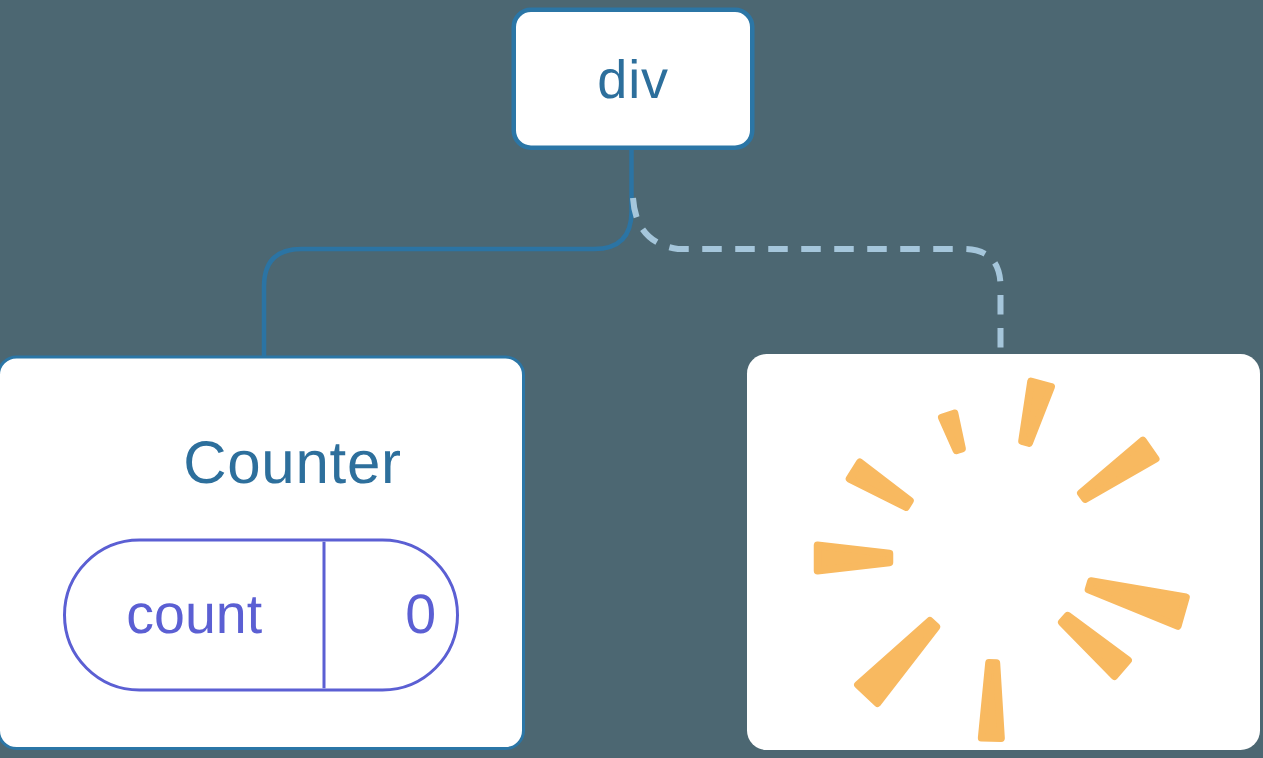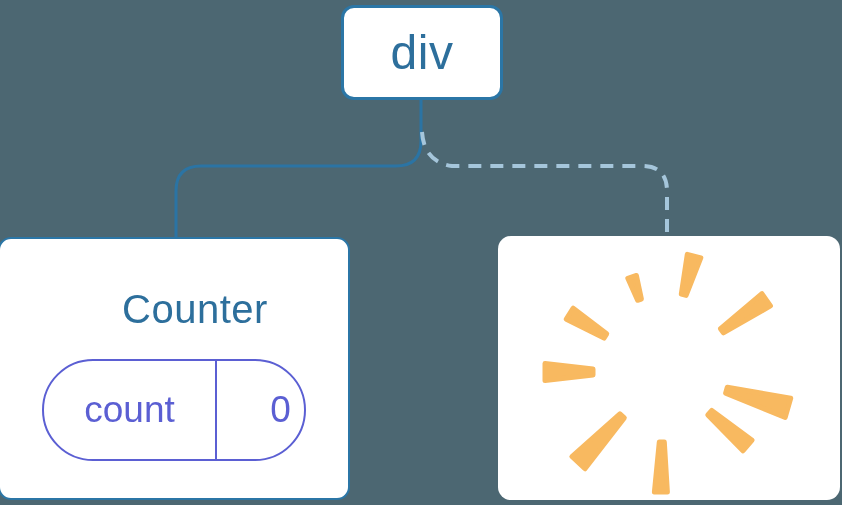--- a/index.html
+++ b/index.html
@@ -39,21 +39,21 @@
     border-radius: 13px;
   }
   .node-root {
     left: 341px; top: 5px;
     width: 162px; height: 95px;
     border: 3px solid var(--blue-border);
     display: flex; align-items: center; justify-content: center;
   }
   .node-root .node-label {
     color: var(--blue-text);
-    font-size: 48px;
+    font-size: 36px;
     font-weight: 500;
     letter-spacing: 0.5px;
   }
   .node-counter {
     left: -2px; top: 237px;
     width: 352px; height: 263px;
     border: 2.5px solid var(--blue-border);
   }
   .counter-title {
     position: absolute;

